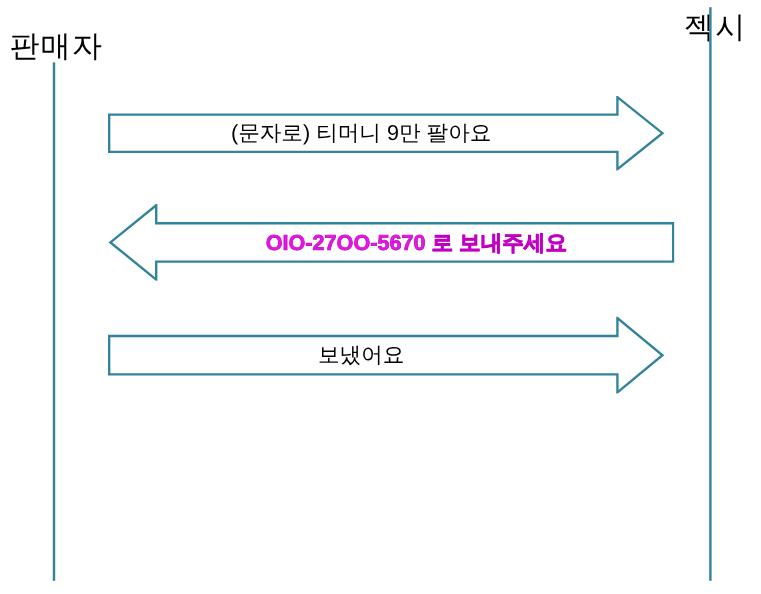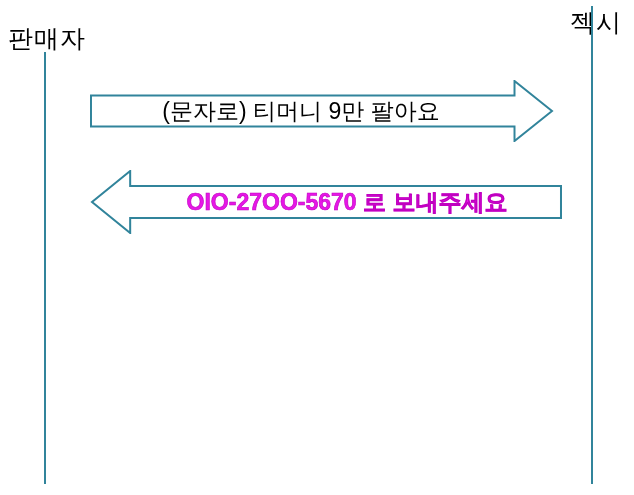--- a/index.html
+++ b/index.html
@@ -47,21 +47,21 @@
     stroke: #31849B;
     stroke-width: 2;
     stroke-linejoin: miter;
   }
   .arrow-label {
     position: absolute;
     inset: 0;
     display: flex;
     align-items: center;
     justify-content: center;
-    font-size: 23px;
+    font-size: 18px;
     white-space: nowrap;
     pointer-events: none;
   }
   .arrow-label.black-text {
     color: #000000;
   }
   .arrow-label.magenta-text {
     color: #E617E6;
     font-weight: bold;
     -webkit-text-stroke: 0.6px #C000C0;
@@ -94,15 +94,21 @@
     <div class="arrow-label black-text">(문자로) 티머니 9만 팔아요</div>
   </div>
 
   <div class="arrow a2 dir-left">
     <svg viewBox="0 0 470 64" preserveAspectRatio="none">
       <polygon points="469,16 40,16 40,1 2,32 40,63 40,48 469,48"></polygon>
     </svg>
     <div class="arrow-label magenta-text">OIO-27OO-5670 로 보내주세요</div>
   </div>
 
+  <div class="arrow a3 dir-right">
+    <svg viewBox="0 0 470 64" preserveAspectRatio="none">
+      <polygon points="1,16 430,16 430,1 468,32 430,63 430,48 1,48"></polygon>
+    </svg>
+    <div class="arrow-label black-text">보냈어요</div>
+  </div>
 
 
 </div>
 
 </body></html>

